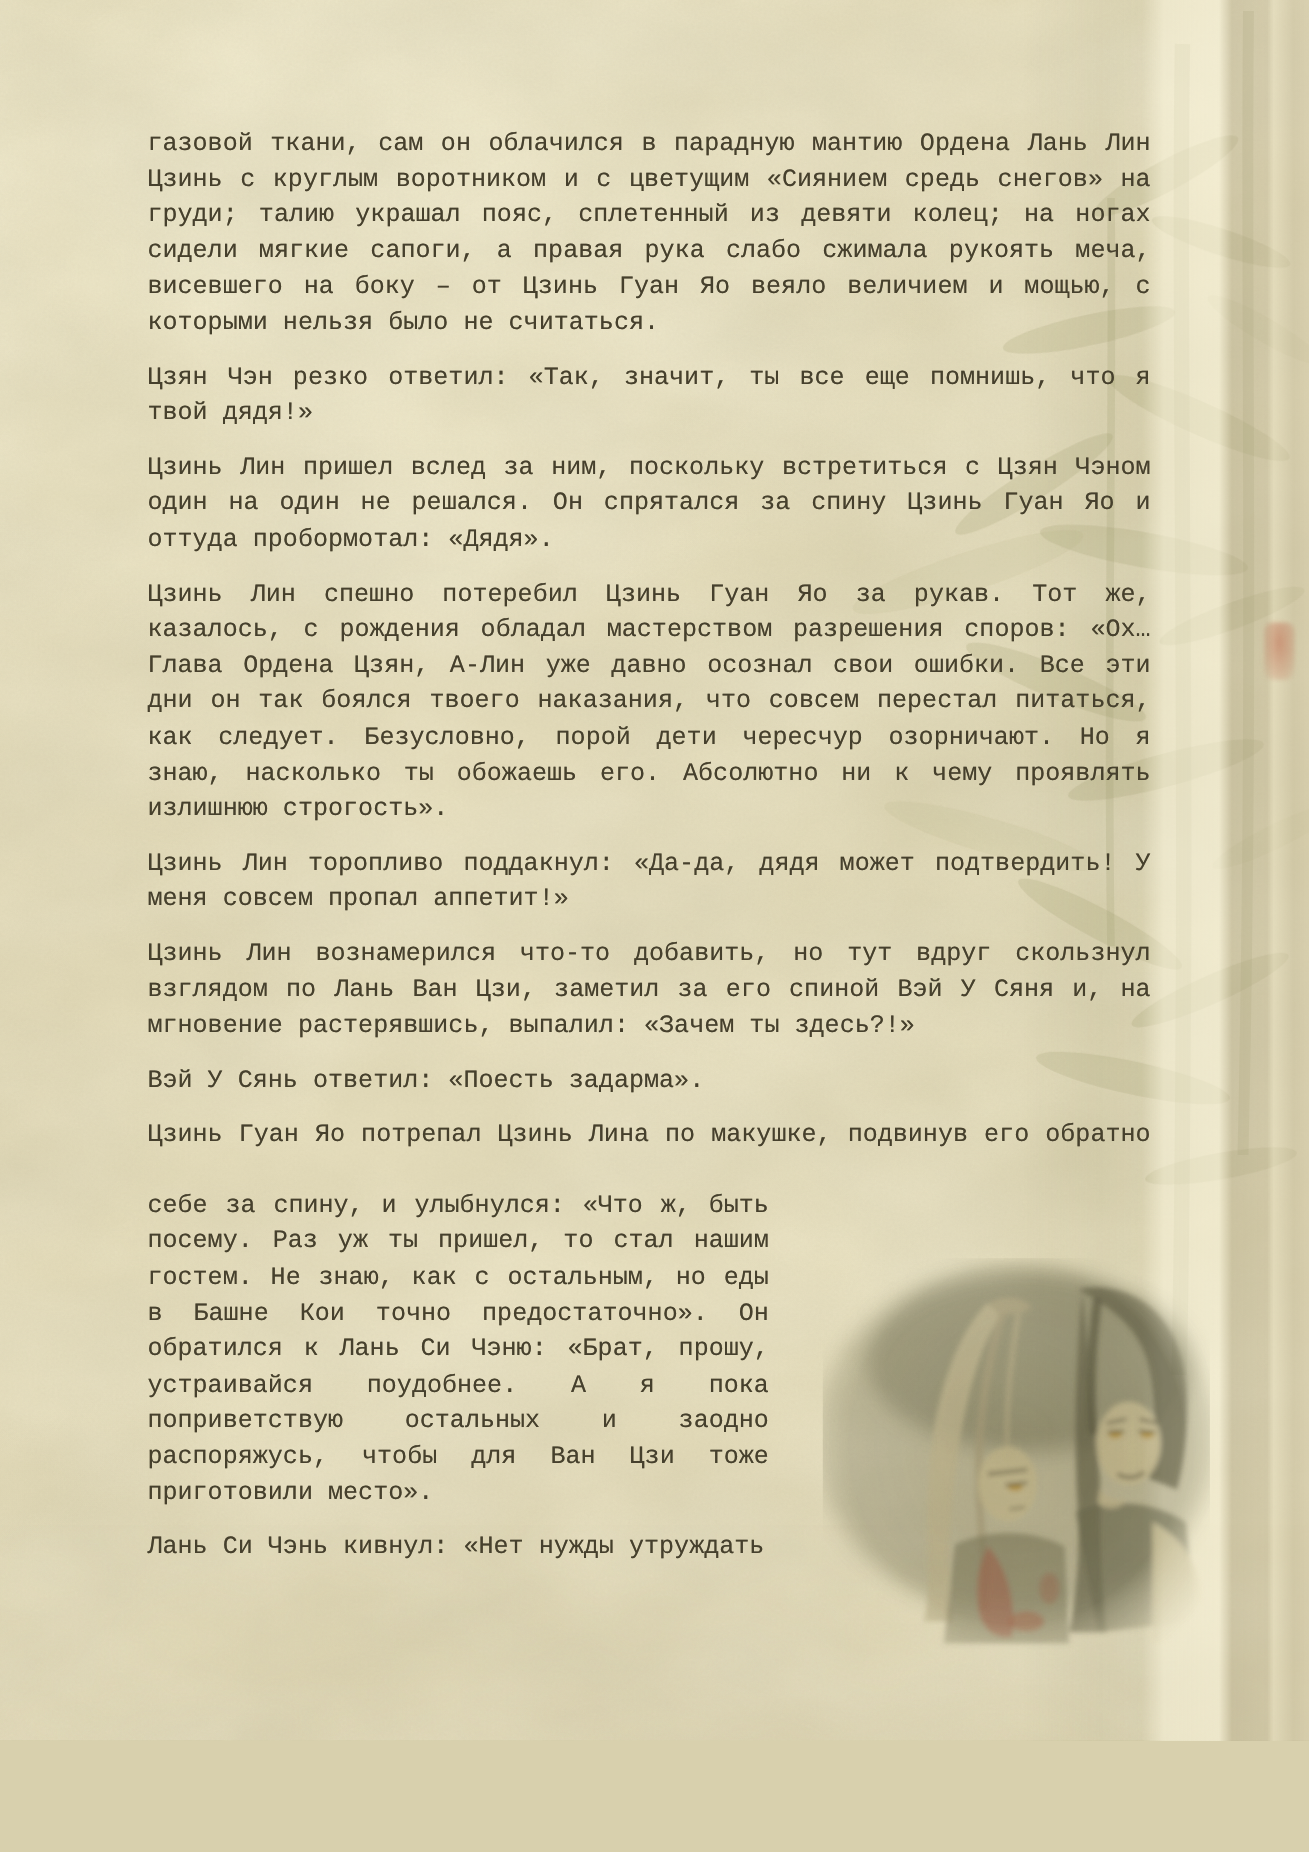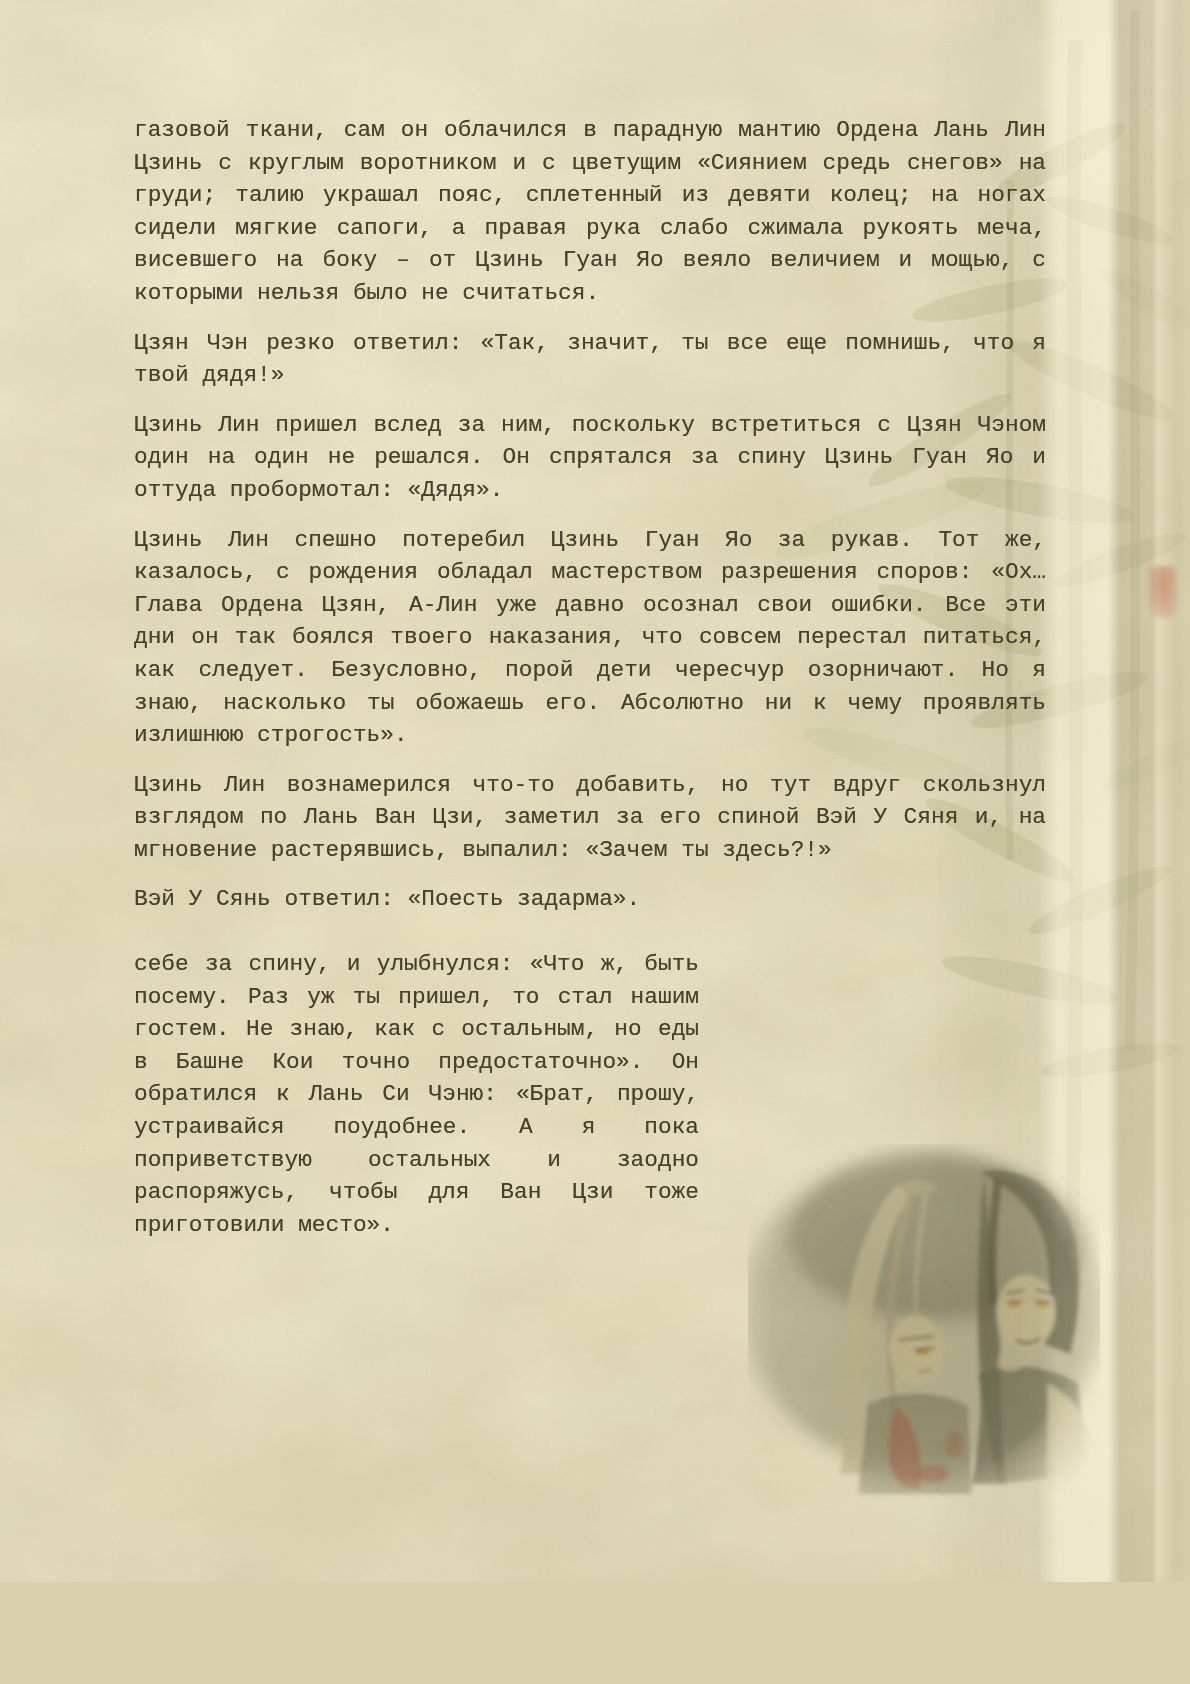--- a/index.html
+++ b/index.html
@@ -168,20 +168,23 @@
         </g>
       </g>
     </svg>
   </div>
 
   <div class="text-col">
     <p>газовой ткани, сам он облачился в парадную мантию Ордена Лань Лин Цзинь с круглым воротником и с цветущим «Сиянием средь снегов» на груди; талию украшал пояс, сплетенный из девяти колец; на ногах сидели мягкие сапоги, а правая рука слабо сжимала рукоять меча, висевшего на боку – от Цзинь Гуан Яо веяло величием и мощью, с которыми нельзя было не считаться.</p>
     <p>Цзян Чэн резко ответил: «Так, значит, ты все еще помнишь, что я твой дядя!»</p>
     <p>Цзинь Лин пришел вслед за ним, поскольку встретиться с Цзян Чэном один на один не решался. Он спрятался за спину Цзинь Гуан Яо и оттуда пробормотал: «Дядя».</p>
     <p>Цзинь Лин спешно потеребил Цзинь Гуан Яо за рукав. Тот же, казалось, с рождения обладал мастерством разрешения споров: «Ох… Глава Ордена Цзян, А-Лин уже давно осознал свои ошибки. Все эти дни он так боялся твоего наказания, что совсем перестал питаться, как следует. Безусловно, порой дети чересчур озорничают. Но я знаю, насколько ты обожаешь его. Абсолютно ни к чему проявлять излишнюю строгость».</p>
+    <p>Цзинь Лин торопливо поддакнул: «Да-да, дядя может подтвердить! У меня совсем пропал аппетит!»</p>
     <p>Цзинь Лин вознамерился что-то добавить, но тут вдруг скользнул взглядом по Лань Ван Цзи, заметил за его спиной Вэй У Сяня и, на мгновение растерявшись, выпалил: «Зачем ты здесь?!»</p>
     <p>Вэй У Сянь ответил: «Поесть задарма».</p>
     <p>
+      <span class="first-line">Цзинь Гуан Яо потрепал Цзинь Лина по макушке, подвинув его обратно</span>
       <span class="rest-block">себе за спину, и улыбнулся: «Что ж, быть посему. Раз уж ты пришел, то стал нашим гостем. Не знаю, как с остальным, но еды в Башне Кои точно предостаточно». Он обратился к Лань Си Чэню: «Брат, прошу, устраивайся поудобнее. А я пока поприветствую остальных и заодно распоряжусь, чтобы для Ван Цзи тоже приготовили место».</span>
     </p>
+    <p>Лань Си Чэнь кивнул: «Нет нужды утруждать</p>
   </div>
 
 </div>
 
 </body></html>

